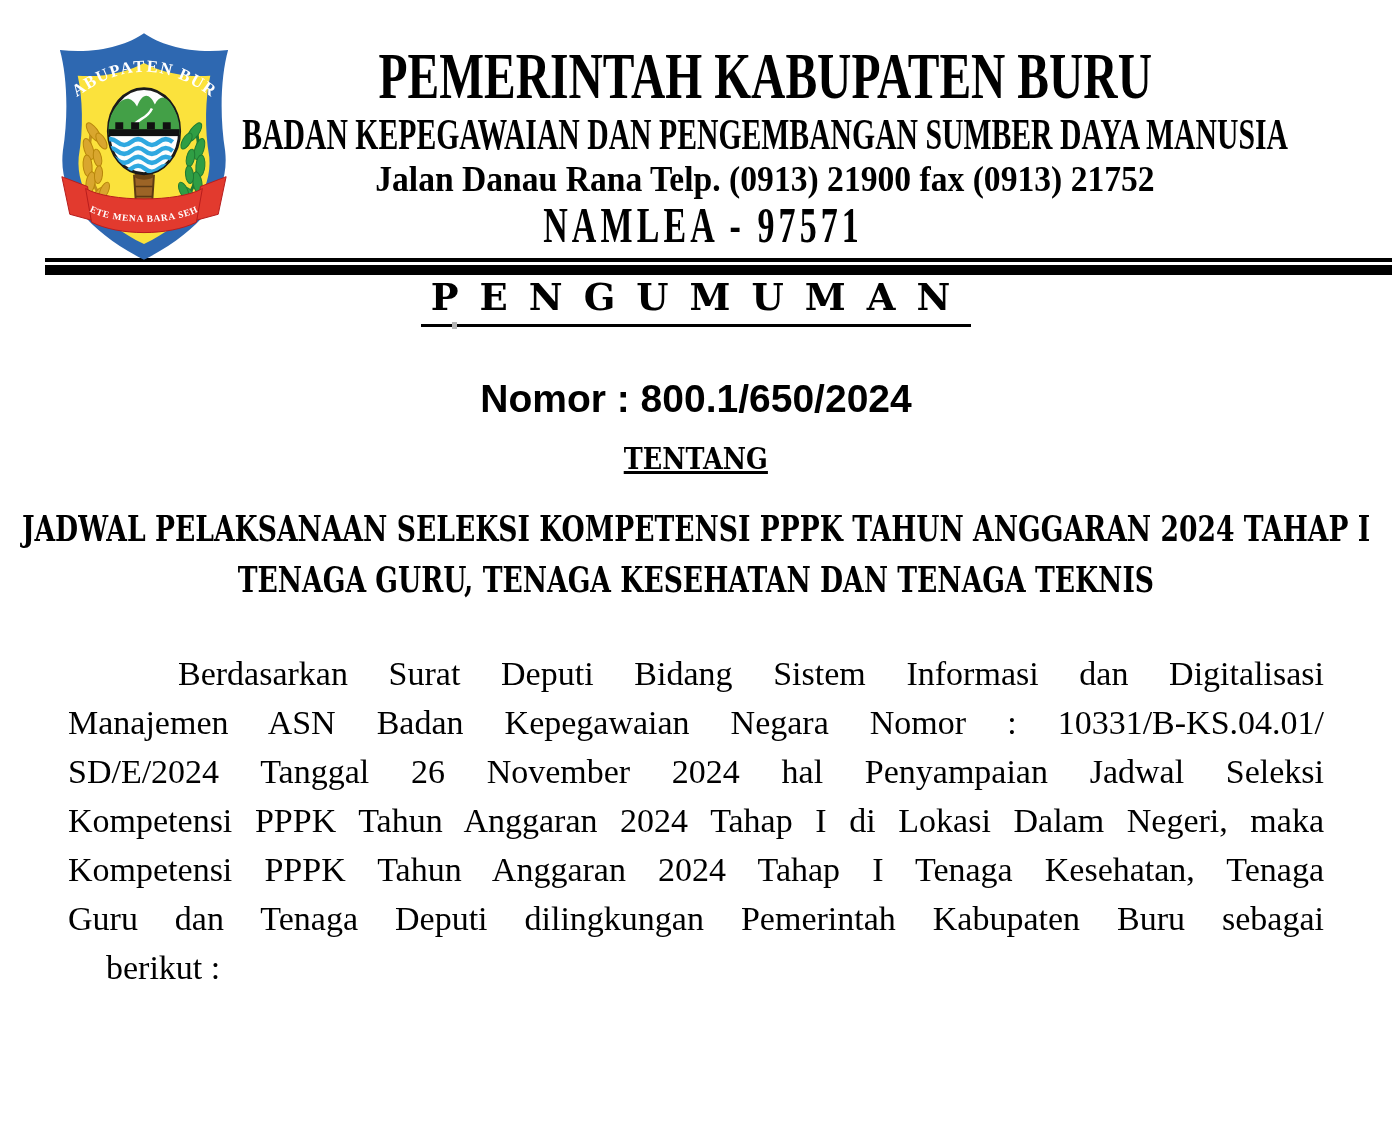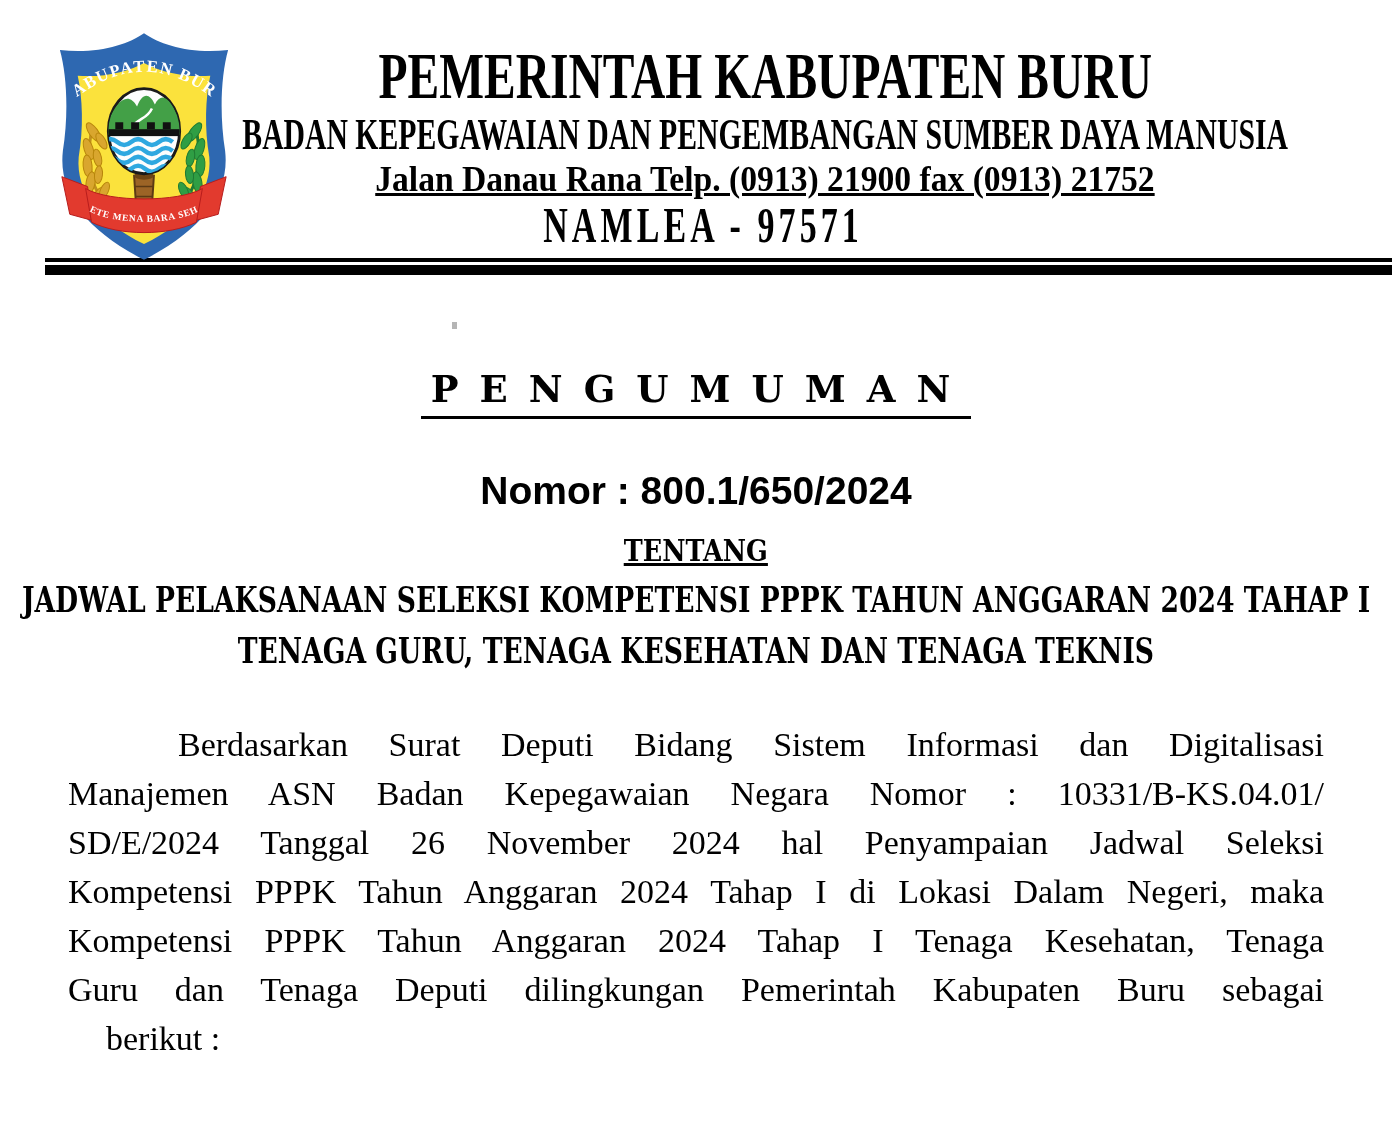--- a/index.html
+++ b/index.html
@@ -23,55 +23,55 @@
   }
   .line { display:flex; justify-content:center; }
   .line > span { flex:none; white-space:nowrap; transform-origin:center; }
 
   .gov-line        { height:64px; align-items:center; }
   .gov-line > span { font-size:66px; font-weight:bold; transform:scaleX(0.72); }
 
   .agency-line        { height:52px; align-items:center; }
   .agency-line > span { font-size:45px; font-weight:bold; transform:scaleX(0.66); }
 
-  .addr-line        { height:40px; align-items:flex-end;text-decoration:underline; }
+  .addr-line        { height:40px; align-items:flex-end; }
   .addr-line > span { font-size:35px; font-weight:bold; transform:scaleX(0.96); }
 
   .city-line        { height:50px; align-items:center; position:relative; left:-62px; }
   .city-line > span { font-size:50px; font-weight:bold; letter-spacing:6px; transform:scaleX(0.68); }
 
   .rule { margin:8px 0 0 45px; width:1347px; position:relative; z-index:2; }
   .rule-thin  { height:4px;  background:#000; }
   .rule-thick { height:10px; background:#000; margin-top:3px; }
 
   .artifact-dot {
     position:absolute; left:452px; top:322px;
     width:5px; height:7px; background:#b5b5b5;
   }
 
   
   .content { margin:0 68px; }
 
-  .doc-title-line { margin-top:92px; }
+  .doc-title-line { }
   .doc-title-line > span {
     font-family:"DejaVu Serif", serif; font-weight:bold;
     font-size:37px; letter-spacing:21px;
     border-bottom:3px solid #000;
     padding:0 0 5px 10px;
   }
   .doc-number-line { margin-top:10px; }
   .doc-number-line > span {
     font-family:Liberation Sans, sans-serif; font-weight:bold; font-size:39px;margin-top:40px;
   }
   .doc-about-line { margin-top:20px;text-decoration:underline; }
   .doc-about-line > span {
     font-family:"DejaVu Serif", serif; font-weight:bold;
     font-size:30px; transform:scaleX(0.85);
   }
-  .subject { margin-top:6px; }
+  .subject { margin-top:27px; }
   .subject .line { height:51px; align-items:center; }
   .subject .line > span {
     font-family:"DejaVu Serif", serif; font-weight:bold;
     font-size:35px; transform:scaleX(0.76);
   }
 
   
   .para { margin-top:44px; }
   .pline {
     font-size:34px; line-height:49px;

